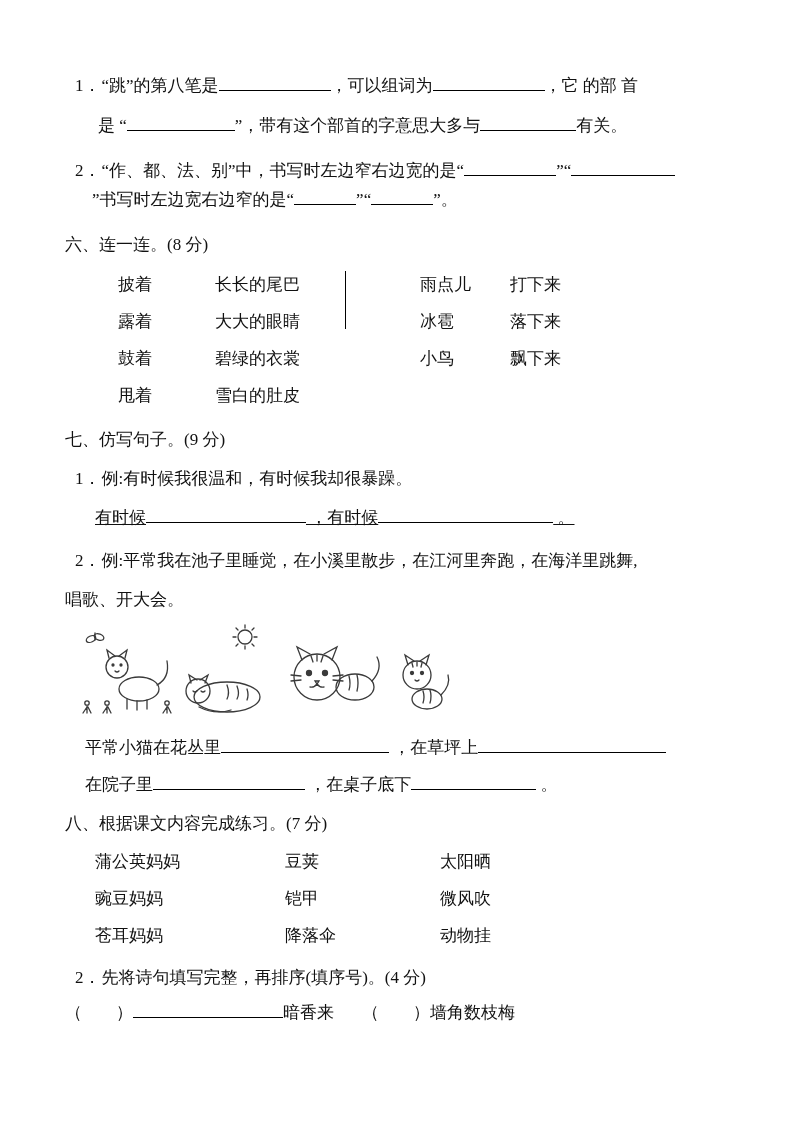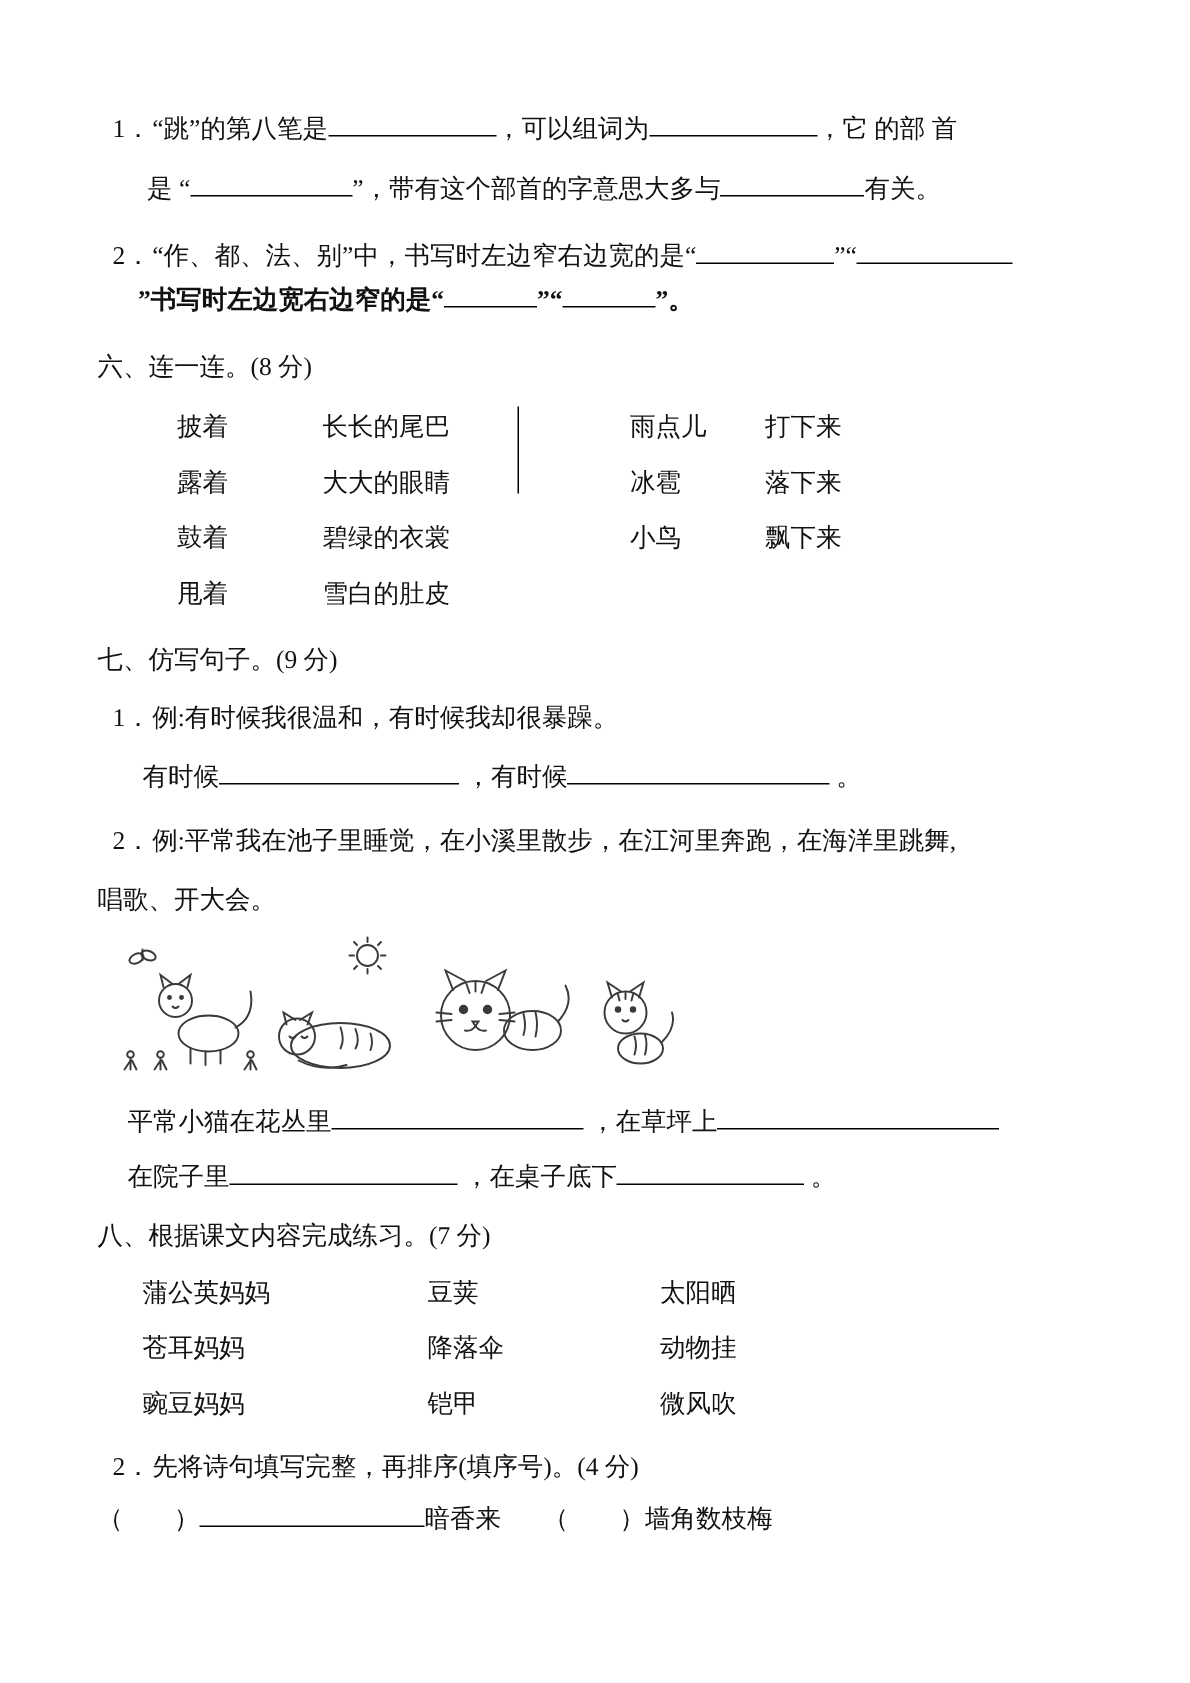--- a/index.html
+++ b/index.html
@@ -16,22 +16,22 @@
   .blank{
     display:inline-block;
     height:1em;
     border-bottom:1px solid #000;
     vertical-align:baseline;
   }
   .num{margin-right:1px;}
   
   .ind-num{margin-left:10px;}
   .ind-cont1{margin-left:33px;}
-  .ind-cont2{margin-left:27px;font-weight:bold;}
-  .ind-ex{margin-left:30px;}
+  .ind-cont2{margin-left:27px;}
+  .ind-ex{margin-left:30px;text-decoration:underline;}
   .ind-fill{margin-left:20px;}
   
   .match6{display:flex;margin-top:8px;}
   .m6-left{margin-left:53px;width:227px;}
   .m6-row{display:flex;height:37px;align-items:center;}
   .m6-a{width:97px;}
   .m6-divider{width:0;border-left:1px solid #000;height:58px;margin-top:5px;}
   .m6-right{margin-left:74px;}
   .m6-right .m6-a{width:90px;}
   
@@ -218,29 +218,29 @@
   <div class="line mt12">八、根据课文内容完成练习。(7 分)</div>
 
 
   <div class="match8">
     <div class="m8-row">
         <span class="m8-a">蒲公英妈妈</span>
         <span class="m8-b">豆荚</span>
         <span class="m8-c">太阳晒</span>
       </div>
     <div class="m8-row">
+        <span class="m8-a">豌豆妈妈</span>
+        <span class="m8-b">铠甲</span>
+        <span class="m8-c">微风吹</span>
+      </div>
+    <div class="m8-row">
         <span class="m8-a">苍耳妈妈</span>
         <span class="m8-b">降落伞</span>
         <span class="m8-c">动物挂</span>
       </div>
-    <div class="m8-row">
-        <span class="m8-a">豌豆妈妈</span>
-        <span class="m8-b">铠甲</span>
-        <span class="m8-c">微风吹</span>
-      </div>
   </div>
 
   <div class="line ind-num mt10">
     <span class="num">2．</span><span>先将诗句填写完整，再排序(填序号)。(4 分)</span>
   </div>
   <div class="line mt8">
     <span>（　　）</span><span class="blank" style="width:150px"></span><span>暗香来</span><span class="gap28"></span><span>（　　）</span><span>墙角数枝梅</span>
   </div>
 
 </div>

